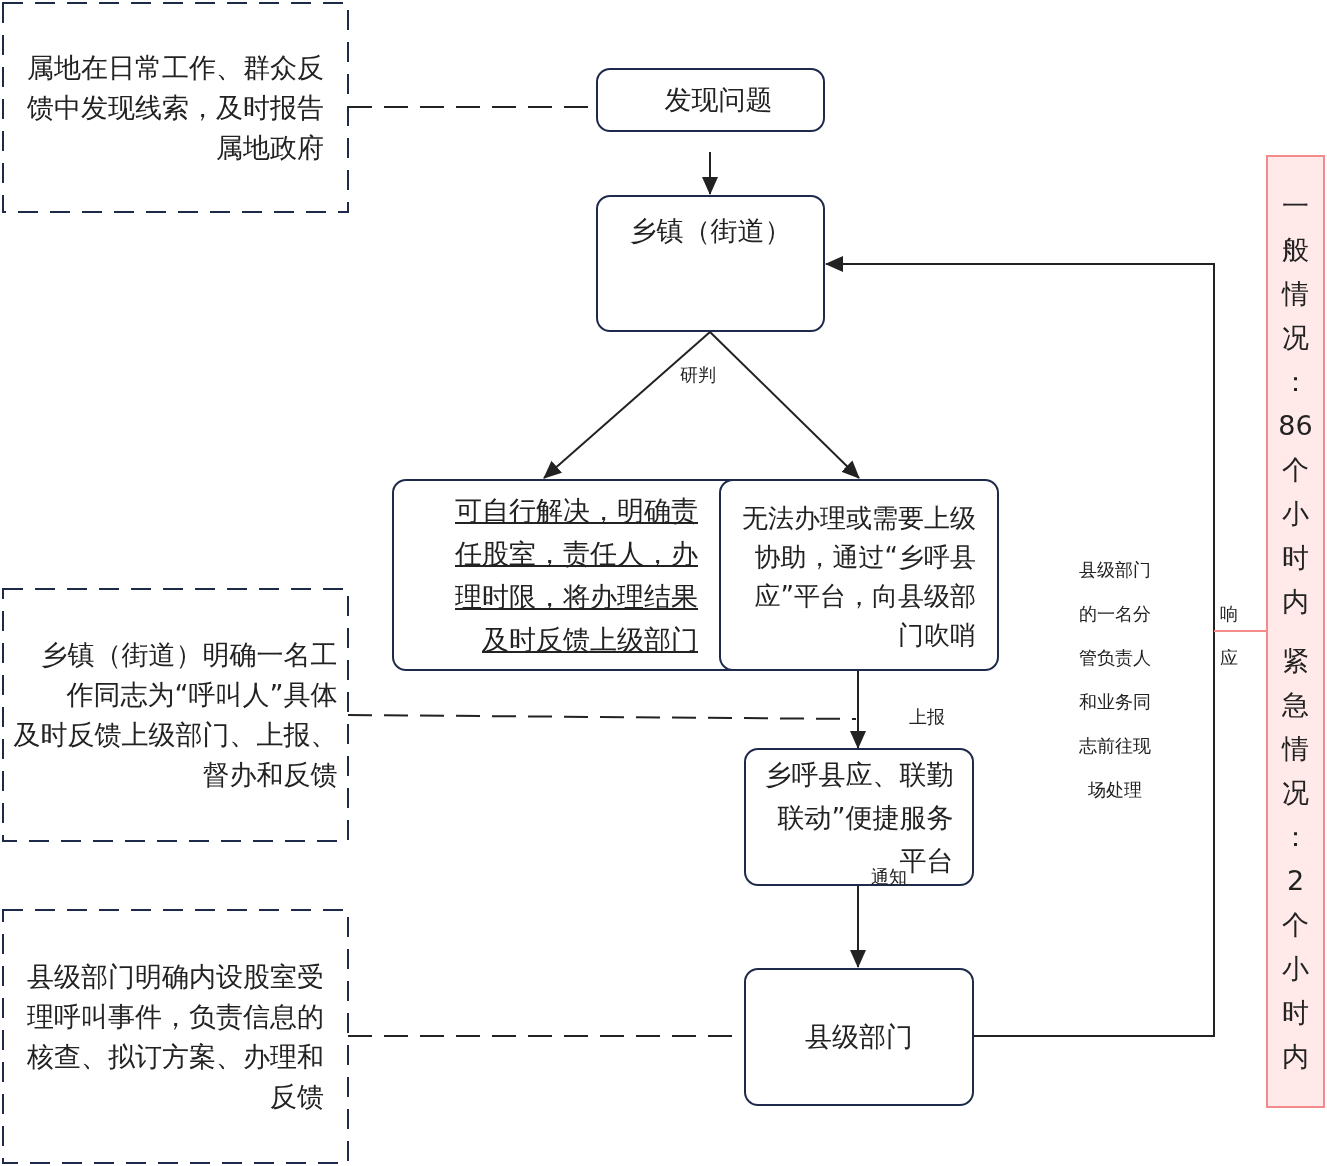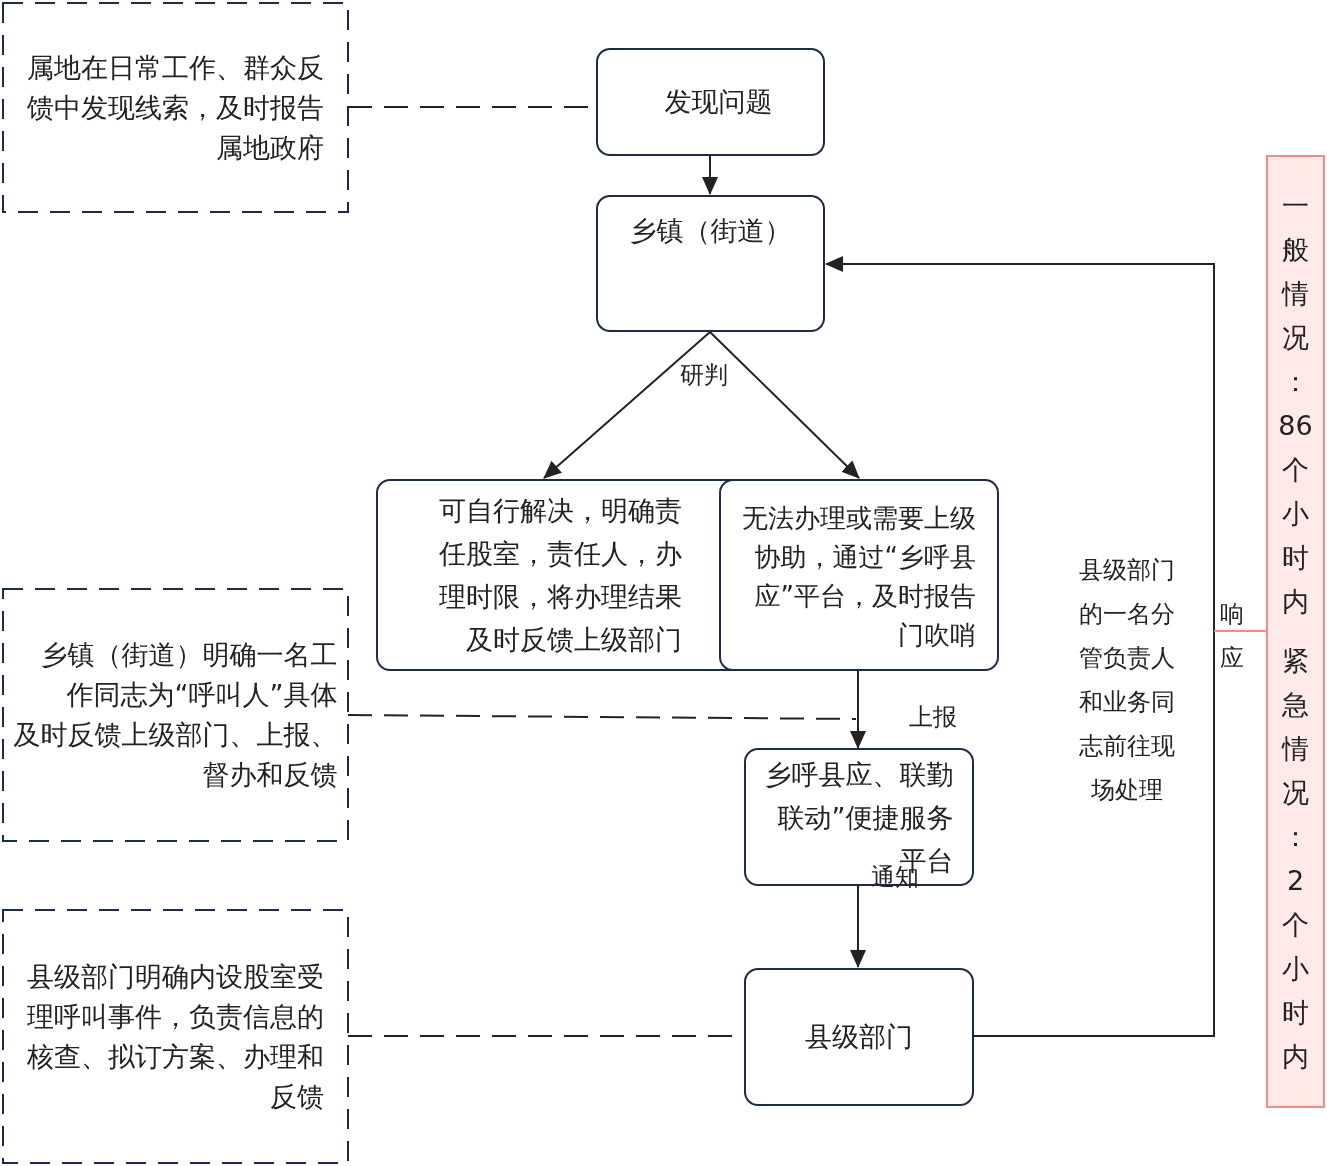--- a/index.html
+++ b/index.html
@@ -4,21 +4,21 @@
   <style>
     html, body { margin: 0; padding: 0; background: #ffffff; }
     body { width: 1327px; height: 1166px; position: relative; overflow: hidden;
            font-family: "DejaVu Sans", "Liberation Sans", sans-serif; color: #222222; }
     svg.wires { position: absolute; left: 0; top: 0; width: 1327px; height: 1166px; }
     .node { position: absolute; box-sizing: border-box; display: flex; align-items: center;
             justify-content: center; text-align: right; font-size: 27px; line-height: 40px; }
     .solid { border: 2px solid #1e2a4a; border-radius: 14px; background: #ffffff; }
     .dashed { border: none; }
     .txt { white-space: pre-line; }
-    .label { position: absolute; font-size: 24px; line-height: 34px; white-space: pre-line; text-align: center; }
+    .label { position: absolute; font-size: 18px; line-height: 34px; white-space: pre-line; text-align: center; }
     .pink { position: absolute; box-sizing: border-box; background: #ffe9e9; border: 2px solid #f58a8a;
             display: flex; flex-direction: column; align-items: center; justify-content: space-around;
             font-size: 27px; }
     .pink .col { display: flex; flex-direction: column; align-items: center; line-height: 44px; }
   </style>
 </head>
 <body>
 
 <svg class="wires" viewBox="0 0 1327 1166">
   <defs>
@@ -58,36 +58,36 @@
 及时反馈上级部门、上报、
 督办和反馈</span>
 </div>
 <div class="node dashed" style="left:3px;top:910px;width:345px;height:253px;">
   <span class="txt">县级部门明确内设股室受
 理呼叫事件，负责信息的
 核查、拟订方案、办理和
 反馈</span>
 </div>
 
-<div class="node solid" style="left:596px;top:48px;width:229px;height:108px;padding-left:16px;">
+<div class="node solid" style="left:596px;top:68px;width:229px;height:64px;padding-left:16px;">
   <span class="txt">发现问题</span>
 </div>
 <div class="node solid" style="left:596px;top:195px;width:229px;height:137px;align-items:flex-start;padding-top:14px;">
   <span class="txt">乡镇（街道）</span>
 </div>
-<div class="node solid" style="left:376px;top:479px;width:369px;height:192px;">
+<div class="node solid" style="left:392px;top:479px;width:369px;height:192px;text-decoration:underline;">
   <span class="txt" style="line-height:43px;">可自行解决，明确责
 任股室，责任人，办
 理时限，将办理结果
 及时反馈上级部门</span>
 </div>
 <div class="node solid" style="left:719px;top:479px;width:280px;height:192px;align-items:flex-start;padding-top:18px;">
   <span class="txt" style="line-height:39px;font-size:26px;">无法办理或需要上级
 协助，通过“乡呼县
-应”平台，及时报告
+应”平台，向县级部
 门吹哨</span>
 </div>
 <div class="node solid" style="left:744px;top:748px;width:230px;height:138px;">
   <span class="txt" style="line-height:43px;">乡呼县应、联勤
 联动”便捷服务
 平台</span>
 </div>
 <div class="node solid" style="left:744px;top:968px;width:230px;height:138px;">
   <span class="txt">县级部门</span>
 </div>

